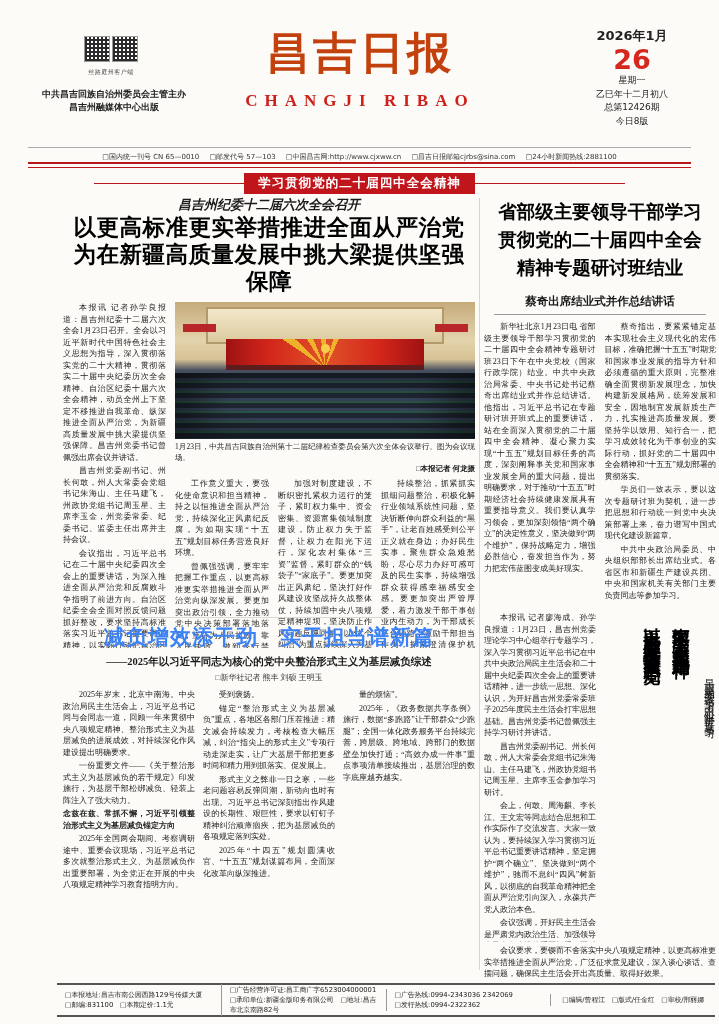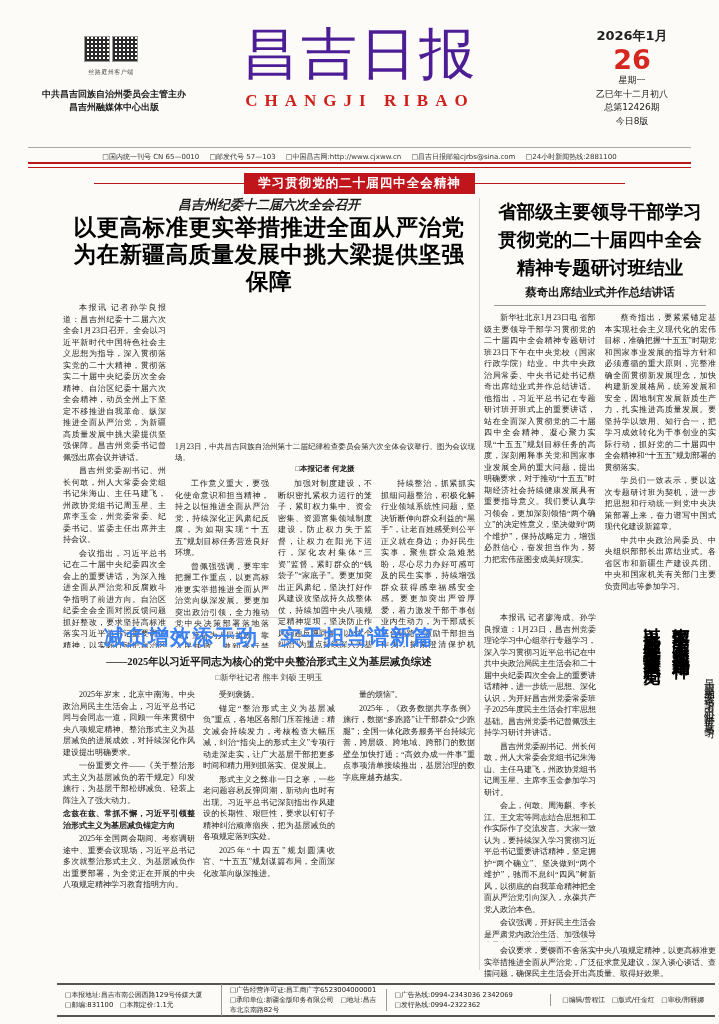--- a/index.html
+++ b/index.html
@@ -9,21 +9,21 @@
 
   
   .qr-wrap{position:absolute;left:80px;top:36px;width:62px;text-align:center;}
   .qr{display:inline-block;width:24px;height:24px;margin:0 1px;border:1px solid #999;background-color:#fff;
       background-image:repeating-linear-gradient(0deg,#2b2b2b 0 2px,transparent 2px 4px),
                        repeating-linear-gradient(90deg,#2b2b2b 0 2px,#fff 2px 4px);}
   .qr-caption{font-size:6px;color:#444;margin-top:2px;letter-spacing:.5px;}
   .sponsor{position:absolute;left:34px;top:88px;width:160px;text-align:center;
            font-size:9px;font-weight:bold;line-height:13px;color:#222;}
   .title-wrap{position:absolute;left:225px;top:20px;width:270px;text-align:center;}
-  .mast-title{font-size:56px;line-height:68px;font-weight:normal;color:#4c1d95;letter-spacing:3px;}
+  .mast-title{font-size:44px;line-height:68px;font-weight:bold;color:#c2410c;letter-spacing:3px;}
   .mast-pinyin{font-size:17px;font-weight:bold;color:#cf201a;letter-spacing:7px;margin-top:3px;}
   .date-wrap{position:absolute;right:22px;top:27px;width:130px;text-align:center;color:#222;}
   .d-ym{font-size:13px;font-weight:bold;}
   .d-day{font-size:27px;line-height:29px;font-weight:bold;color:#d5271d;}
   .d-rest{font-size:9px;line-height:13.5px;}
 
   
   .infobar{position:absolute;left:28px;right:28px;top:147px;border-top:1px solid #aaa;
            padding-top:4px;text-align:center;font-size:7px;color:#333;white-space:nowrap;}
   .infobar span{margin:0 4px;}
@@ -35,21 +35,21 @@
   .banner .bline{width:150px;height:1px;background:#b9171c;}
   .banner .bbox{background:#c0151b;color:#fff;font-weight:bold;font-size:12.5px;
                 padding:2px 14px;letter-spacing:1px;}
 
   
   .lead{position:absolute;left:63px;top:196px;width:412px;height:424px;}
   .lead-kicker{text-align:center;font-size:13px;font-weight:bold;font-style:italic;}
   .lead-h{text-align:center;font-size:22.5px;line-height:27px;font-weight:bold;letter-spacing:.5px;color:#000;}
   .lead-body{display:flex;gap:9px;margin-top:7px;height:346px;}
   .lead-c1{flex:0 0 103px;overflow:hidden;}
-  .lead-right{flex:1;display:flex;flex-direction:column;overflow:hidden;align-items:center;}
+  .lead-right{flex:1;display:flex;flex-direction:column;overflow:hidden;}
   .bodytxt{font-size:8px;line-height:11.5px;text-align:justify;color:#222;}
   .bodytxt p{margin:0 0 2px;text-indent:2em;}
   .caption{margin-top:3px;font-size:7.5px;line-height:10.5px;text-align:justify;color:#222;}
   .credit{text-align:right;font-weight:bold;font-size:7.5px;margin-top:1px;}
   .lead-cols{display:flex;gap:9px;margin-top:4px;flex:1;overflow:hidden;}
   .lead-col{flex:1;overflow:hidden;}
 
   
   .photo{position:relative;height:137px;overflow:hidden;
          background:linear-gradient(180deg,#c6ab7c 0%,#e3d4ad 28%,#d6c194 42%,#454e5e 50%,#252c3a 100%);}
@@ -64,21 +64,21 @@
   .ph-banL{left:2.5%;} .ph-banR{right:2.5%;}
   .ph-stage{position:absolute;left:17%;right:17%;top:46%;height:4%;background:#5d1d1d;}
   .ph-aud{position:absolute;left:0;right:0;top:52%;bottom:0;
           background:repeating-linear-gradient(180deg,#222a37 0 5px,#3a4860 5px 8px,#2e5c49 8px 10px);
           box-shadow:inset 30px 0 40px rgba(0,0,0,.45),inset -30px 0 40px rgba(0,0,0,.45);}
 
   
   .vrule{position:absolute;left:478.5px;top:198px;width:1px;height:772px;background:#d8d5cf;}
   .rart{position:absolute;left:484px;top:198px;width:232px;height:410px;}
   .r-h{text-align:center;font-size:18.5px;line-height:28px;font-weight:bold;color:#000;}
-  .r-sub{text-align:center;font-size:11.5px;font-weight:bold;margin-top:3px;}
+  .r-sub{text-align:center;font-size:11.5px;font-weight:bold;margin-top:12px;}
   .r-div{height:1px;background:#9a9a9a;margin:5px 10px 6px;}
   .r-body{display:flex;gap:9px;height:288px;overflow:hidden;}
   .r-col{flex:1;overflow:hidden;}
 
   
   .hsep{position:absolute;left:63px;top:617px;width:412px;height:1px;background:#ddd9d2;}
   .blart{position:absolute;left:63px;top:623px;width:412px;height:352px;}
   .bl-h{text-align:center;font-size:21px;font-weight:bold;letter-spacing:1px;color:#3b82f6;}
   .bl-sub{text-align:center;font-size:10.5px;font-weight:bold;margin-top:4px;}
   .bl-byline{text-align:center;font-size:8px;color:#333;margin-top:3px;}

